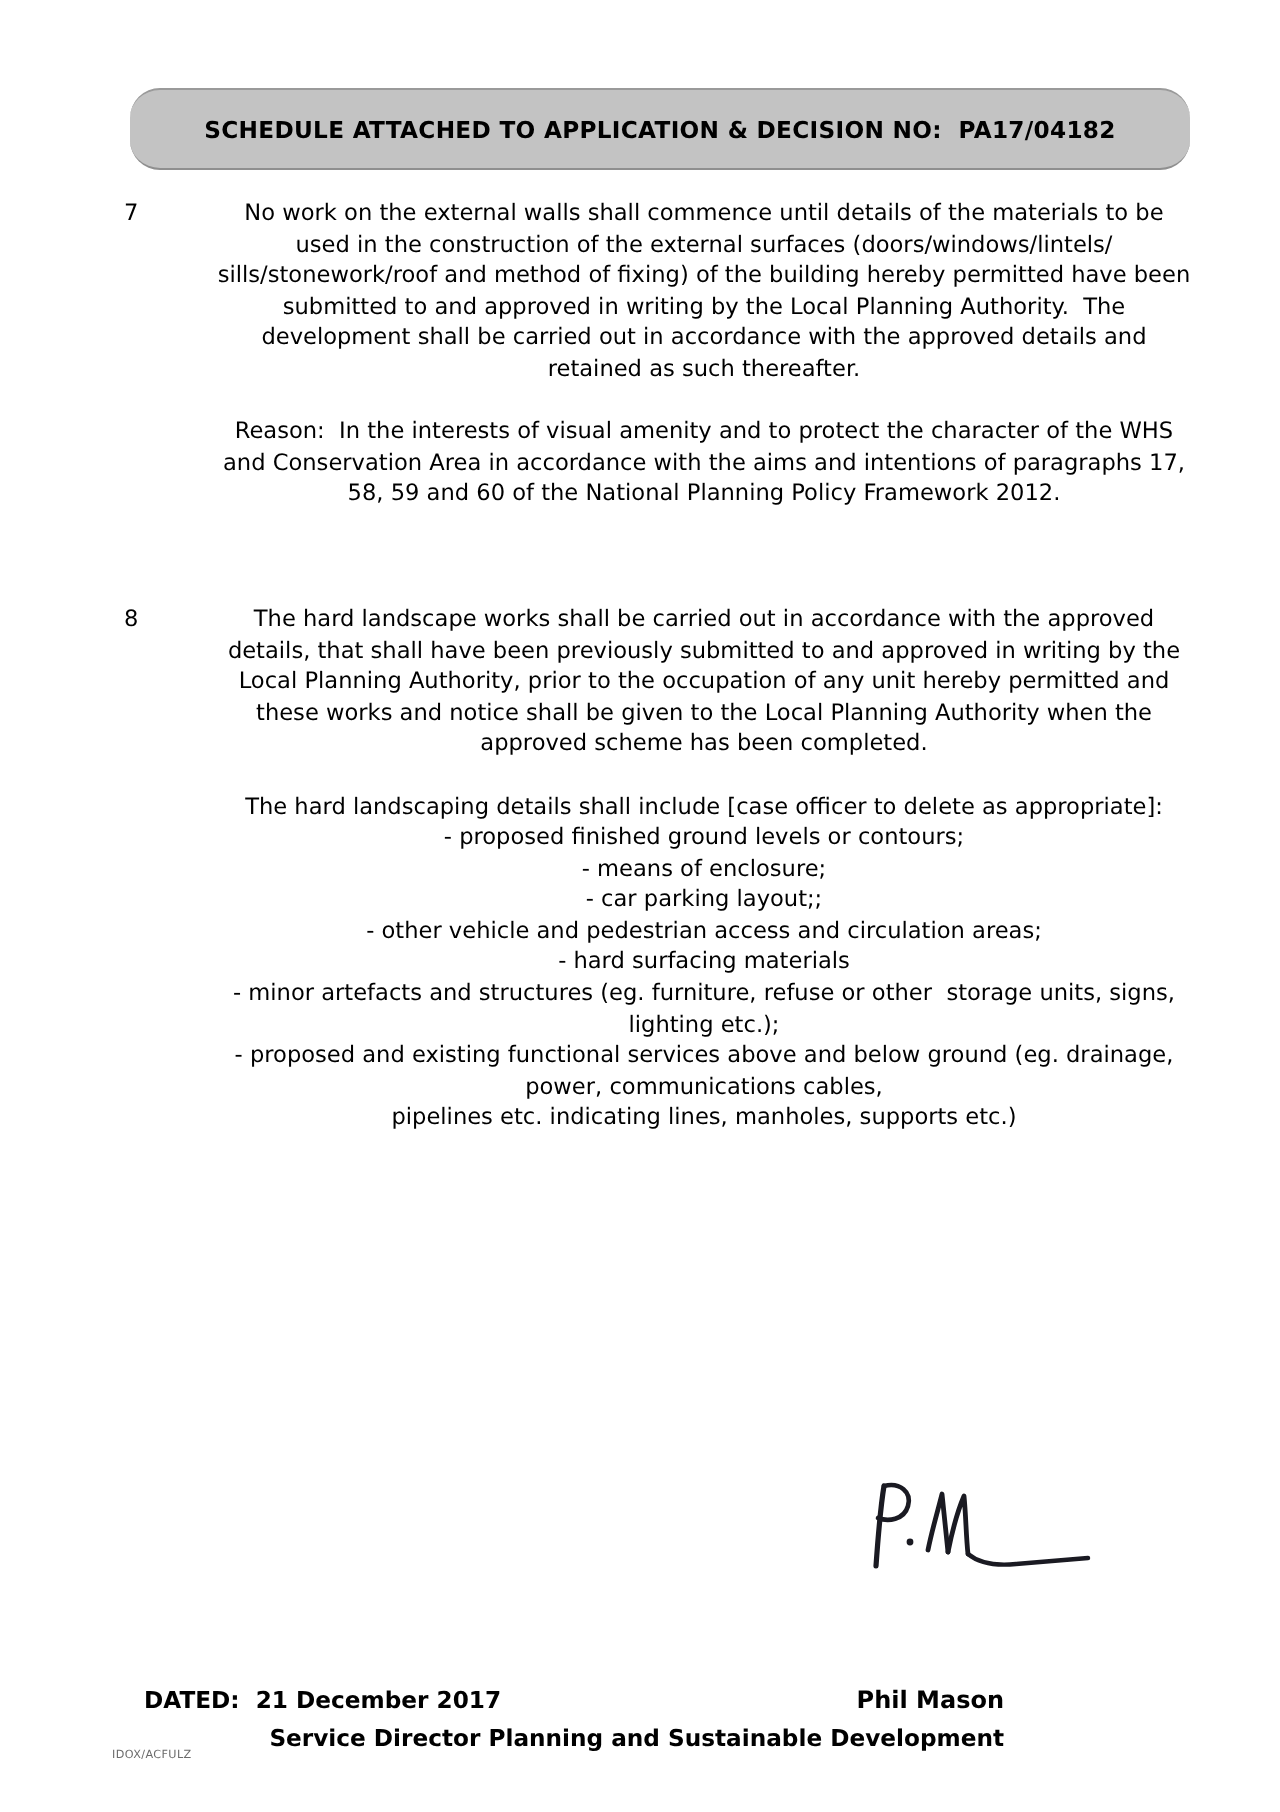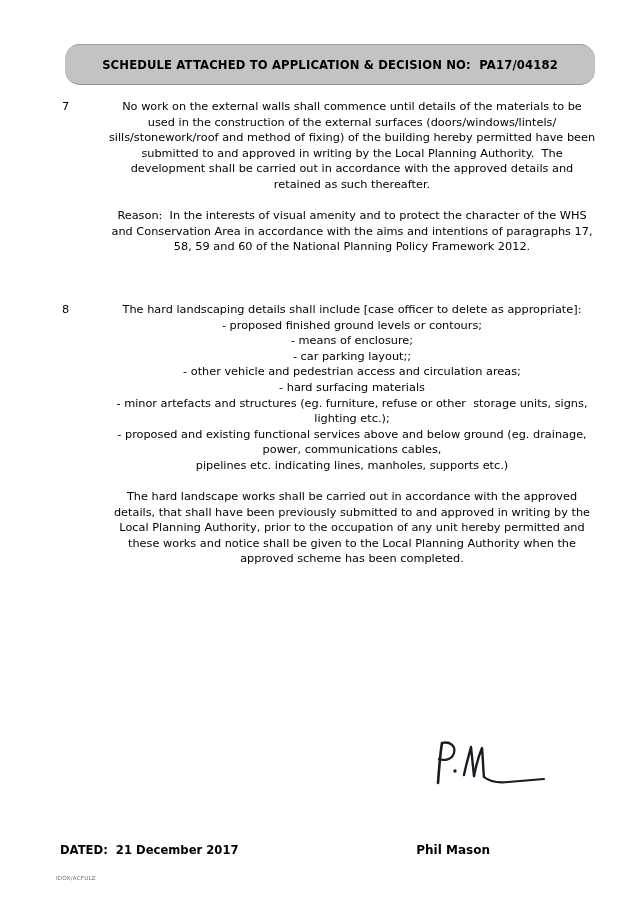--- a/index.html
+++ b/index.html
@@ -94,21 +94,21 @@
     left: 428px;
     top: 735px;
     width: 135px;
     height: 65px;
   }
   .signature svg { display: block; }
 
   
   .footer {
     position: absolute;
-    left: 0;
+    left: 12px;
     top: 843px;
     width: 536px;
   }
   .footer-row1 {
     position: relative;
     height: 19px;
   }
   .dated {
     position: absolute;
     left: 60px;
@@ -154,30 +154,30 @@
     <div class="condition">
       <span class="cond-number">7</span>
       <p class="para">No work on the external walls shall commence until details of the materials to be used in the construction of the external surfaces (doors/windows/lintels/ sills/stonework/roof and method of fixing) of the building hereby permitted have been submitted to and approved in writing by the Local Planning Authority.  The development shall be carried out in accordance with the approved details and retained as such thereafter.</p>
       <p class="para">Reason:  In the interests of visual amenity and to protect the character of the WHS and Conservation Area in accordance with the aims and intentions of paragraphs 17, 58, 59 and 60 of the National Planning Policy Framework 2012.</p>
     </div>
 
     <div class="gap-7-8"></div>
 
     <div class="condition">
       <span class="cond-number">8</span>
+      <p class="para">The hard landscape works shall be carried out in accordance with the approved details, that shall have been previously submitted to and approved in writing by the Local Planning Authority, prior to the occupation of any unit hereby permitted and these works and notice shall be given to the Local Planning Authority when the approved scheme has been completed.</p>
       <p class="para">The hard landscaping details shall include [case officer to delete as appropriate]:
 - proposed finished ground levels or contours;
 - means of enclosure;
 - car parking layout;;
 - other vehicle and pedestrian access and circulation areas;
 - hard surfacing materials
 - minor artefacts and structures (eg. furniture, refuse or other  storage units, signs, lighting etc.);
 - proposed and existing functional services above and below ground (eg. drainage, power, communications cables,
 pipelines etc. indicating lines, manholes, supports etc.)</p>
-      <p class="para">The hard landscape works shall be carried out in accordance with the approved details, that shall have been previously submitted to and approved in writing by the Local Planning Authority, prior to the occupation of any unit hereby permitted and these works and notice shall be given to the Local Planning Authority when the approved scheme has been completed.</p>
     </div>
 
   </div>
 
 
   <div class="signature">
     <svg width="135" height="65" viewBox="0 0 135 65">
       <g fill="none" stroke="#1a1a22" stroke-linecap="round" stroke-linejoin="round">
 
         <path d="M14 8 C12 20, 11 34, 10 48" stroke-width="2.6"></path>
@@ -193,17 +193,18 @@
         <path d="M56 42 C62 47, 70 48, 80 47 C92 46, 104 45, 116 44" stroke-width="2.2"></path>
       </g>
     </svg>
   </div>
 
   <div class="footer">
     <div class="footer-row1">
       <span class="dated">DATED:  21 December 2017</span>
       <span class="signer-name">Phil Mason</span>
     </div>
+    <span class="signer-title">Service Director Planning and Sustainable Development</span>
   </div>
 
   <div class="doc-ref">IDOX/ACFULZ</div>
 
 </div>
 
 </body></html>

